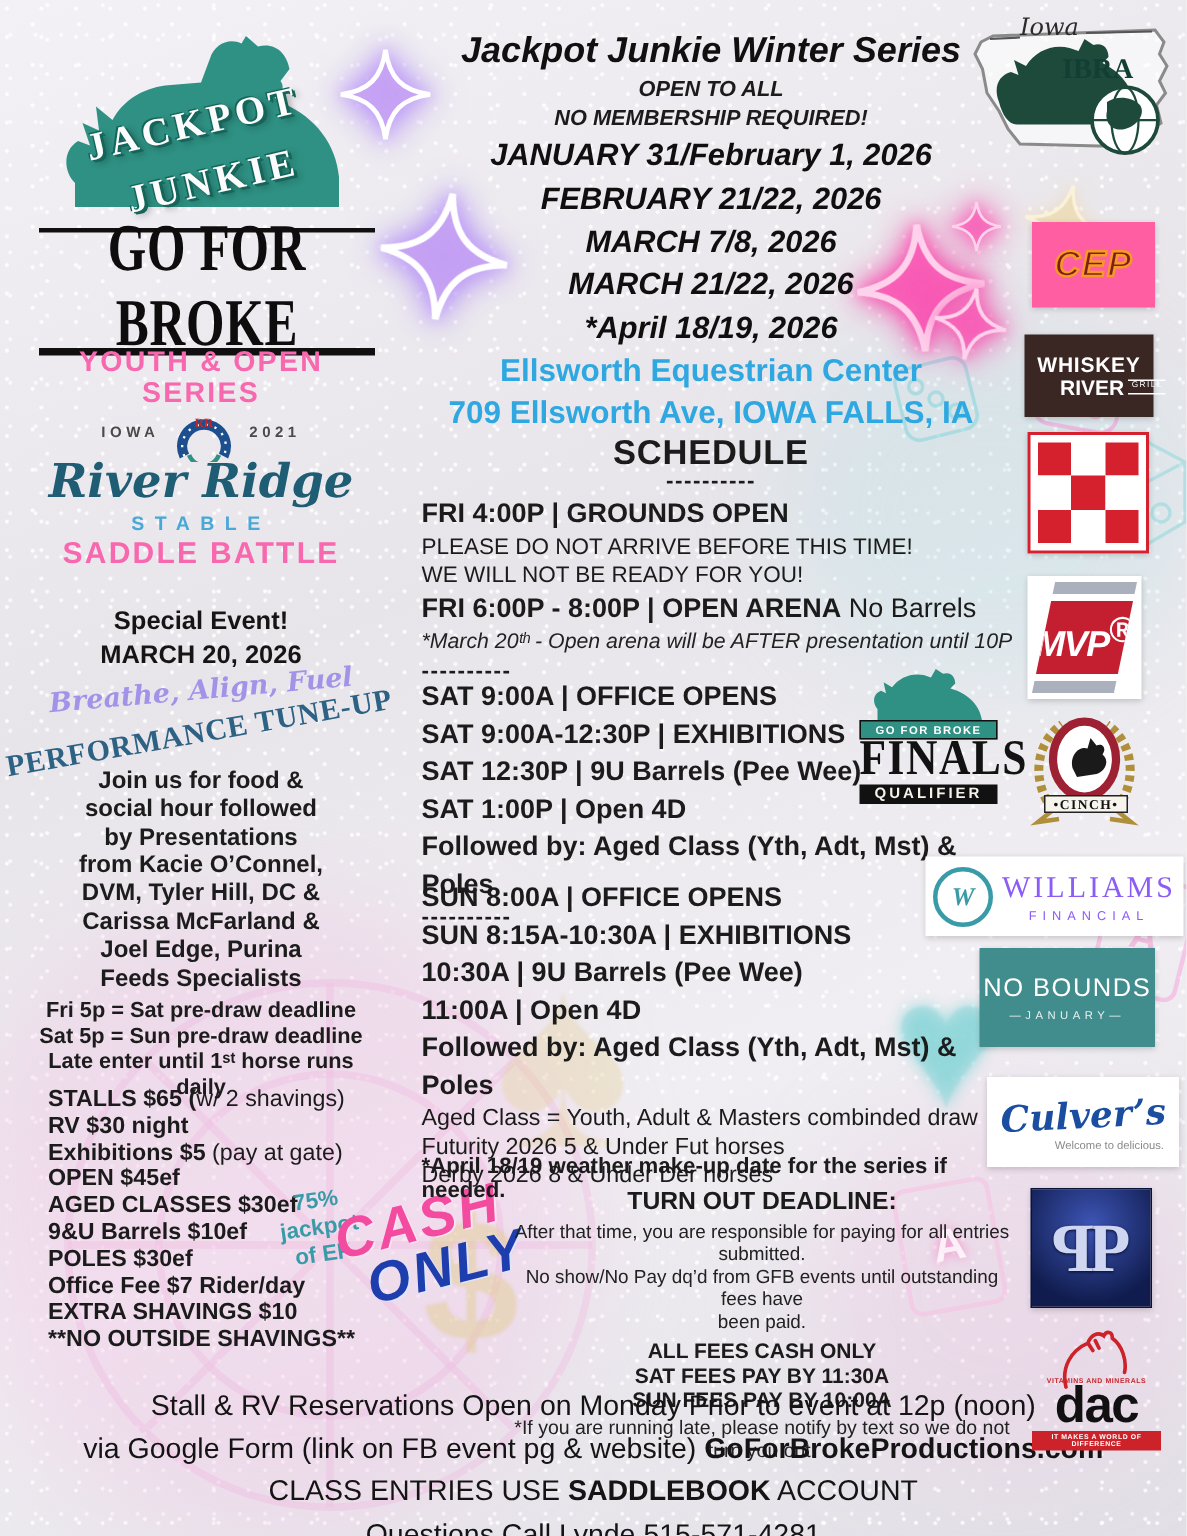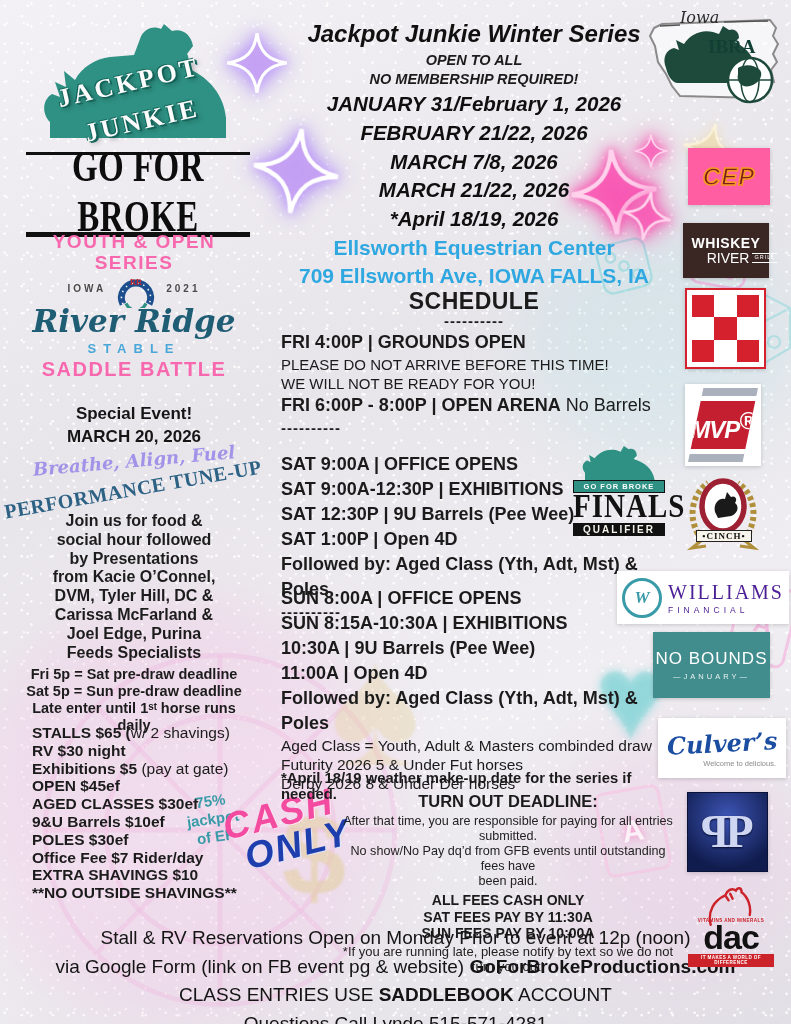--- a/index.html
+++ b/index.html
@@ -100,36 +100,36 @@
   
   .spbox{box-shadow:0 1px 4px rgba(0,0,0,.18);}
   .ibra{left:646px;top:6px;width:142px;height:116px;}
   .ibra-script{position:absolute;left:34px;top:2px;font-family:"DejaVu Serif",serif;font-style:italic;font-size:16px;color:#2b2b2b;}
   .ibra-name{position:absolute;left:62px;top:30px;font-family:"Liberation Serif",serif;font-weight:700;font-size:19px;color:#123f33;}
   .cep{left:688px;top:148px;width:82px;height:57px;background:#ff5fa2;display:flex;align-items:center;justify-content:center;}
   .cep span{font-style:italic;font-weight:800;font-size:24px;letter-spacing:1px;color:#7f1d1d;-webkit-text-stroke:1.6px #f59a23;text-shadow:0 0 1px #f59a23;}
   .whiskey{left:683px;top:223px;width:86px;height:55px;background:#3a2724;color:#fff;display:flex;flex-direction:column;align-items:center;justify-content:center;line-height:1.05;}
   .wh1{font-weight:700;font-size:14px;letter-spacing:.5px;}
   .wh-row{display:flex;align-items:center;gap:3px;}
-  .wh2{font-weight:400;font-size:14px;padding-left:32px;}
+  .wh2{font-weight:700;font-size:14px;padding-left:32px;}
   .wh-grill{font-size:5.5px;border-top:1px solid #fff;border-bottom:1px solid #fff;padding:1px 2px;letter-spacing:1px;}
   .purina{left:685px;top:288px;width:81px;height:81px;background:#fff;border:2px solid #d5202e;padding:5px;box-sizing:border-box;}
   .purina .grid{width:100%;height:100%;display:grid;grid-template-columns:repeat(3,1fr);grid-template-rows:repeat(3,1fr);}
   .purina .r{background:#d5202e;} .purina .w{background:#fff;}
   .mvp{left:685px;top:384px;width:76px;height:82px;background:#fff;display:flex;align-items:center;justify-content:center;}
   .mvp-shape{width:70px;height:74px;clip-path:polygon(22% 0,100% 0,78% 100%,0 100%);
     background:linear-gradient(180deg,#aab0bc 0 11%,#fff 11% 17%,#c41f30 17% 83%,#fff 83% 89%,#aab0bc 89% 100%);
     display:flex;align-items:center;justify-content:center;}
   .mvp-shape span{color:#fff;font-style:italic;font-weight:800;font-size:24px;letter-spacing:-1px;}
   .mvp-reg{font-size:7px;color:#fff;vertical-align:super;font-style:normal;}
   .cinch{left:682px;top:470px;width:82px;height:84px;}
   .cinch-banner{position:absolute;left:14px;top:60px;width:54px;background:#f7f4ec;border:1px solid #222;font-family:"Liberation Serif",serif;font-weight:700;font-size:9px;text-align:center;letter-spacing:1px;color:#111;}
   .williams{left:617px;top:571px;width:172px;height:53px;background:#fff;display:flex;align-items:center;justify-content:center;gap:6px;}
   .wm-circle{width:34px;height:34px;border:3.5px solid #3a9ba8;border-radius:50%;display:flex;align-items:center;justify-content:center;color:#3a9ba8;font-weight:700;font-style:italic;font-size:17px;font-family:"Liberation Serif",serif;}
-  .wm-text{text-align:left;color:#4c1d95;}
+  .wm-text{text-align:center;color:#8b5cf6;}
   .wm-name{font-family:"Liberation Serif",serif;font-size:20px;letter-spacing:2px;}
   .wm-sub{font-size:8.5px;letter-spacing:4px;margin-top:1px;}
   .nobounds{left:653px;top:632px;width:117px;height:66px;background:#418c8c;color:#fff;display:flex;flex-direction:column;align-items:center;justify-content:center;}
   .nb-name{font-size:17px;letter-spacing:1px;font-weight:400;}
   .nb-sub{font-size:7.5px;letter-spacing:3px;color:#e8f2f2;margin-top:3px;}
   .culvers{left:658px;top:718px;width:128px;height:60px;background:#fff;display:flex;flex-direction:column;align-items:center;justify-content:center;}
   .cu-name{font-family:"DejaVu Serif",serif;font-style:italic;font-weight:700;font-size:24px;color:#1b4da1;transform:rotate(-3deg);}
   .cu-tag{font-size:7.5px;color:#8a8a8a;margin-top:1px;align-self:flex-end;margin-right:10px;}
   .pp{left:687px;top:792px;width:79px;height:78px;background:radial-gradient(circle at 50% 30%,#3d55b5,#101c4e 78%);display:flex;align-items:center;justify-content:center;border:1px solid #0a1238;}
   .pp span{font-family:"Liberation Serif",serif;font-weight:700;font-size:46px;color:#cfd6f2;text-shadow:0 1px 2px #060d30;line-height:1;}
@@ -337,20 +337,21 @@
 
   <div class="abs z2 ctr schedhead">SCHEDULE</div>
   <div class="abs z2 ctr scheddash">----------</div>
 
   <div class="abs z2 sched s-fri">
 
   <div class="ln-h"><span class="sl-b">FRI 4:00P | GROUNDS OPEN</span><span class="sl-n"></span></div>
       <div class="ln-note"><span class="sl-b"></span><span class="sl-n">PLEASE DO NOT ARRIVE BEFORE THIS TIME!</span></div>
       <div class="ln-note"><span class="sl-b"></span><span class="sl-n">WE WILL NOT BE READY FOR YOU!</span></div>
       <div class="ln-h"><span class="sl-b">FRI 6:00P - 8:00P | OPEN ARENA</span><span class="sl-n"> No Barrels</span></div>
+      <div class="ln-it"><span class="sl-b"></span><span class="sl-n">*March 20ᵗʰ - Open arena will be AFTER presentation until 10P</span></div>
       <div class="ln-div"><span class="sl-b">----------</span><span class="sl-n"></span></div>
     </div>
   <div class="abs z2 sched s-sat">
 
   <div class="ln-h"><span class="sl-b">SAT 9:00A | OFFICE OPENS</span><span class="sl-n"></span></div>
       <div class="ln-h"><span class="sl-b">SAT 9:00A-12:30P | EXHIBITIONS</span><span class="sl-n"></span></div>
       <div class="ln-h"><span class="sl-b">SAT 12:30P | 9U Barrels (Pee Wee)</span><span class="sl-n"></span></div>
       <div class="ln-h"><span class="sl-b">SAT 1:00P | Open 4D</span><span class="sl-n"></span></div>
       <div class="ln-h"><span class="sl-b">Followed by: Aged Class (Yth, Adt, Mst) &amp; Poles</span><span class="sl-n"></span></div>
       <div class="ln-div"><span class="sl-b">----------</span><span class="sl-n"></span></div>

